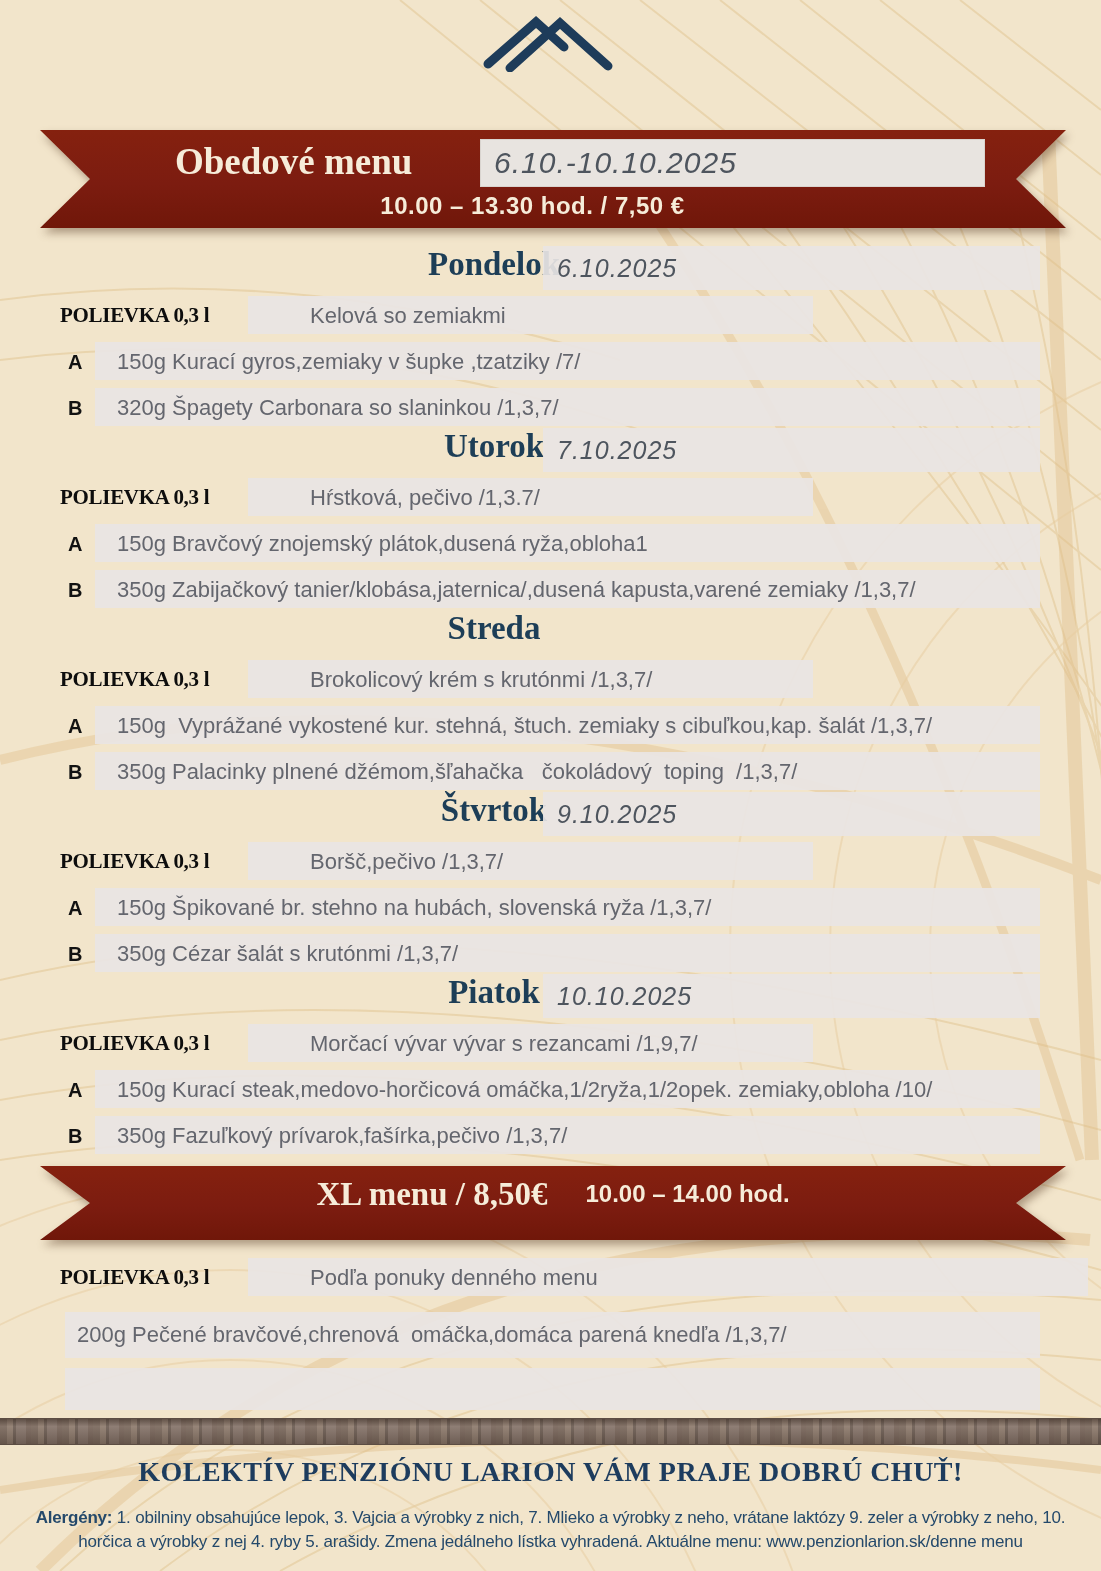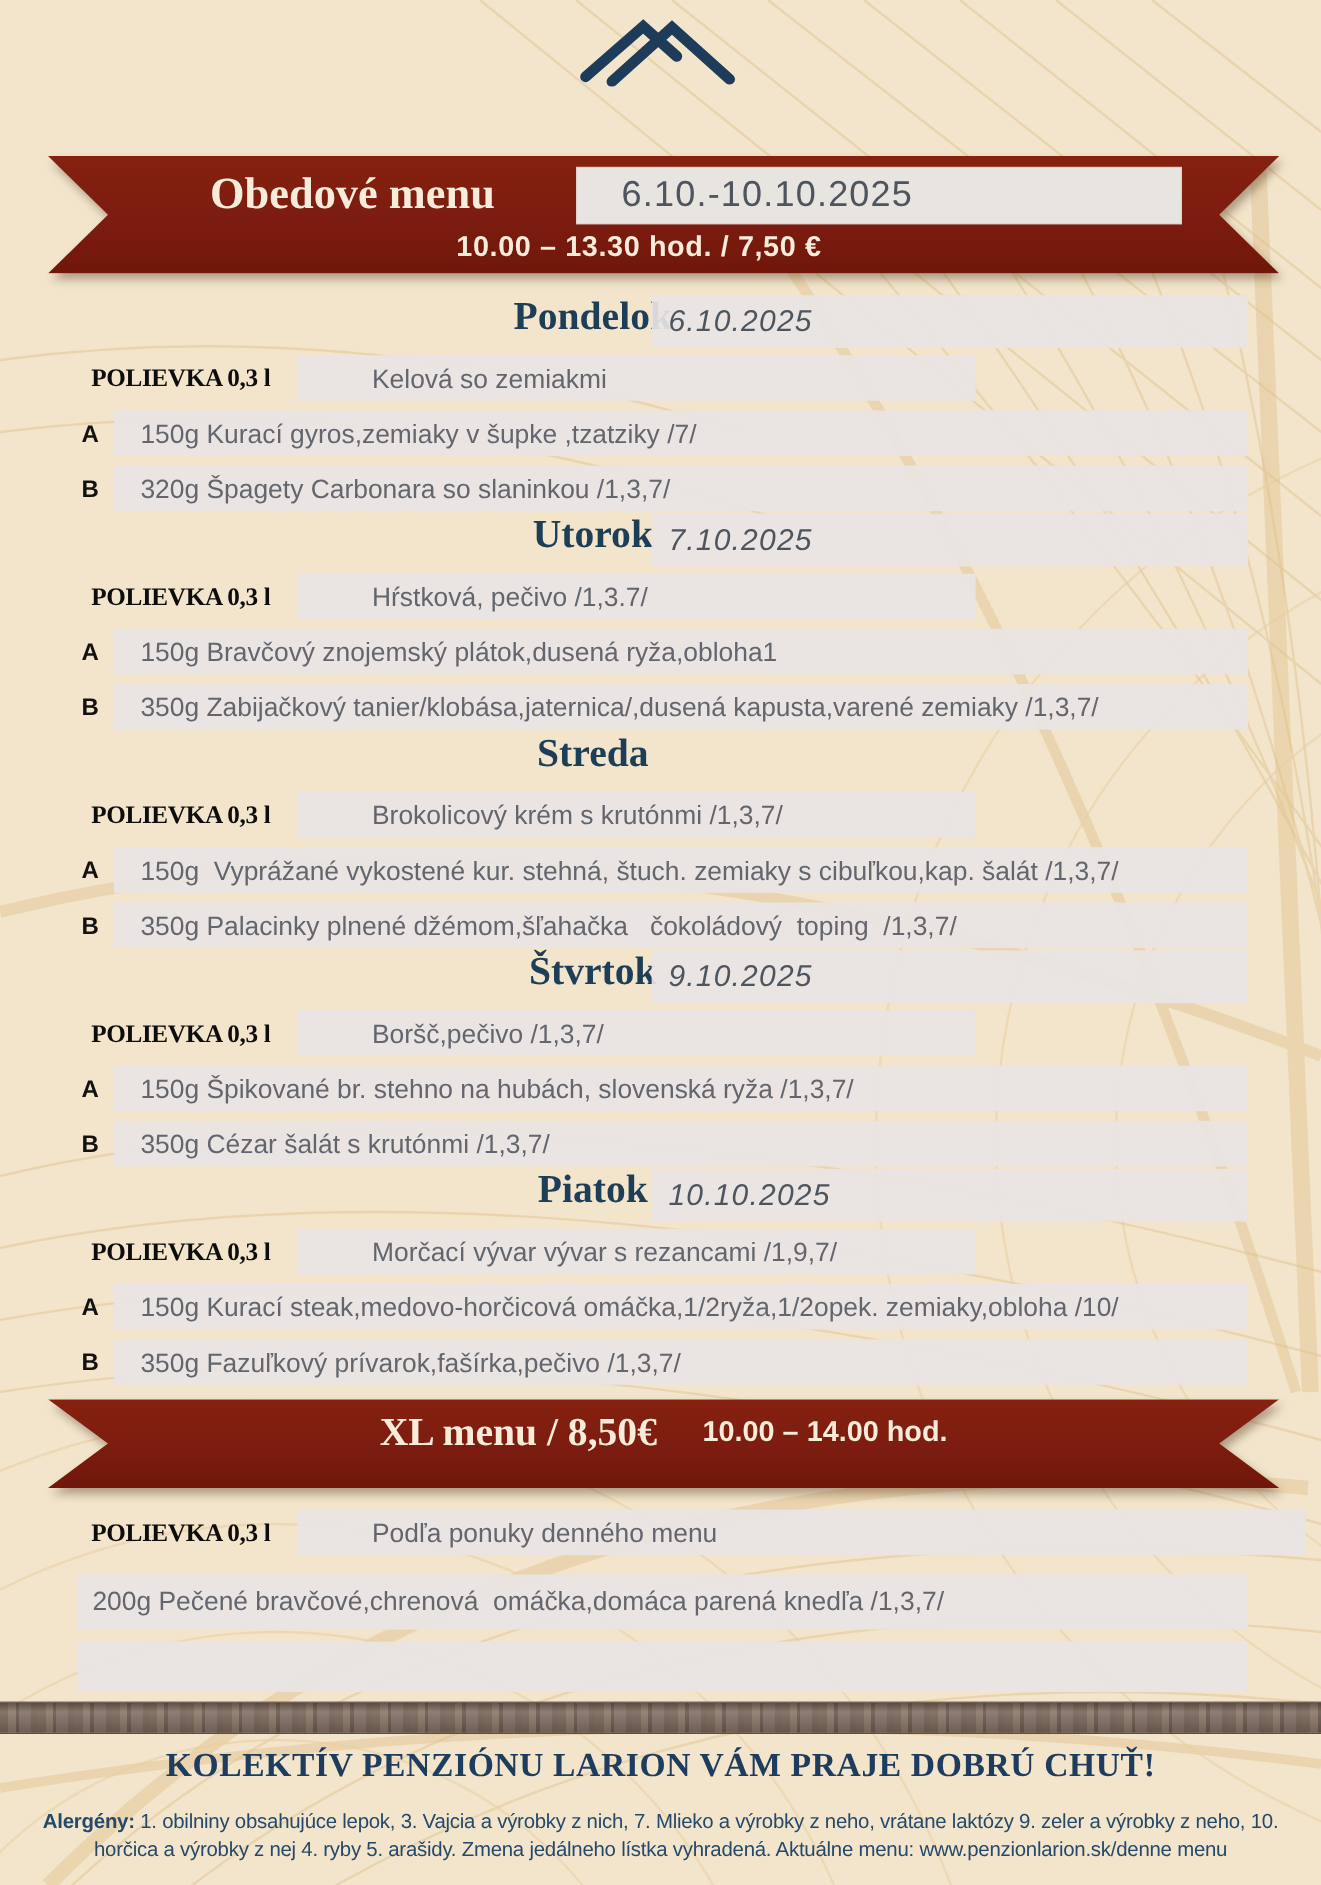--- a/index.html
+++ b/index.html
@@ -32,21 +32,21 @@
   .ribbon1-title{
     position:absolute; left:135px; top:10px;
     font-family:"Liberation Serif", serif; font-weight:bold; font-size:37px;
   }
   .ribbon1-datebox{
     position:absolute; left:440px; top:9px; width:505px; height:48px;
     background:#e8e4e0; box-shadow:inset 0 0 0 1px #d9d4cf;
   }
   .ribbon1-date{
     display:block; padding:7px 0 0 14px;
-    font-size:30px; color:#4e555e; letter-spacing:1px;margin-left:24px;
+    font-style:italic; font-size:30px; color:#4e555e; letter-spacing:1px;
   }
   .ribbon1-time{
     position:absolute; left:0; top:62px; width:96%; text-align:center;
     font-weight:bold; font-size:24px; letter-spacing:.5px;
   }
   .ribbon2-wrap{left:40px; top:1166px; width:1026px; height:74px;}
   .ribbon2-content{
     position:absolute; inset:0; display:flex; align-items:center;
     justify-content:center; gap:38px; padding-bottom:18px;
   }
@@ -65,21 +65,21 @@
   .day-datebox{
     position:absolute; left:543px; top:0; width:497px; height:44px;
     background:rgba(233,229,228,.92);
   }
   .day-date{
     display:block; padding:8px 0 0 14px;
     font-style:italic; font-size:25px; color:#4e555e; letter-spacing:1px;
   }
   .soup-row{position:relative; height:38px; margin-top:6px;}
   .soup-label{
-    position:absolute; left:76px; top:7px;
+    position:absolute; left:60px; top:7px;
     font-family:"Liberation Serif", serif; font-weight:bold; font-size:21px;
     color:#0d0d0d; letter-spacing:-0.3px; white-space:nowrap;
   }
   .soup-box{
     position:absolute; left:248px; top:0; width:517px; height:38px;
     background:rgba(233,229,228,.92);
     padding-left:48px;
   }
   .soup-box.wide{width:792px;}
   .row-text{

